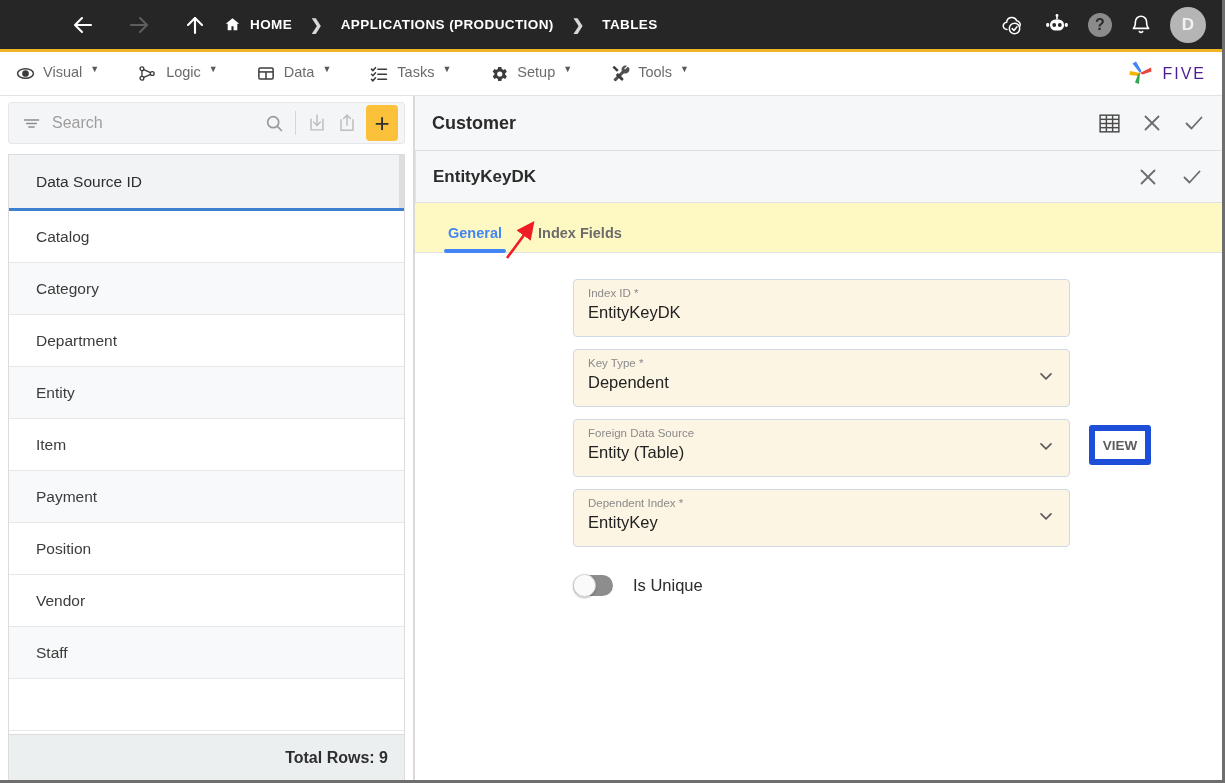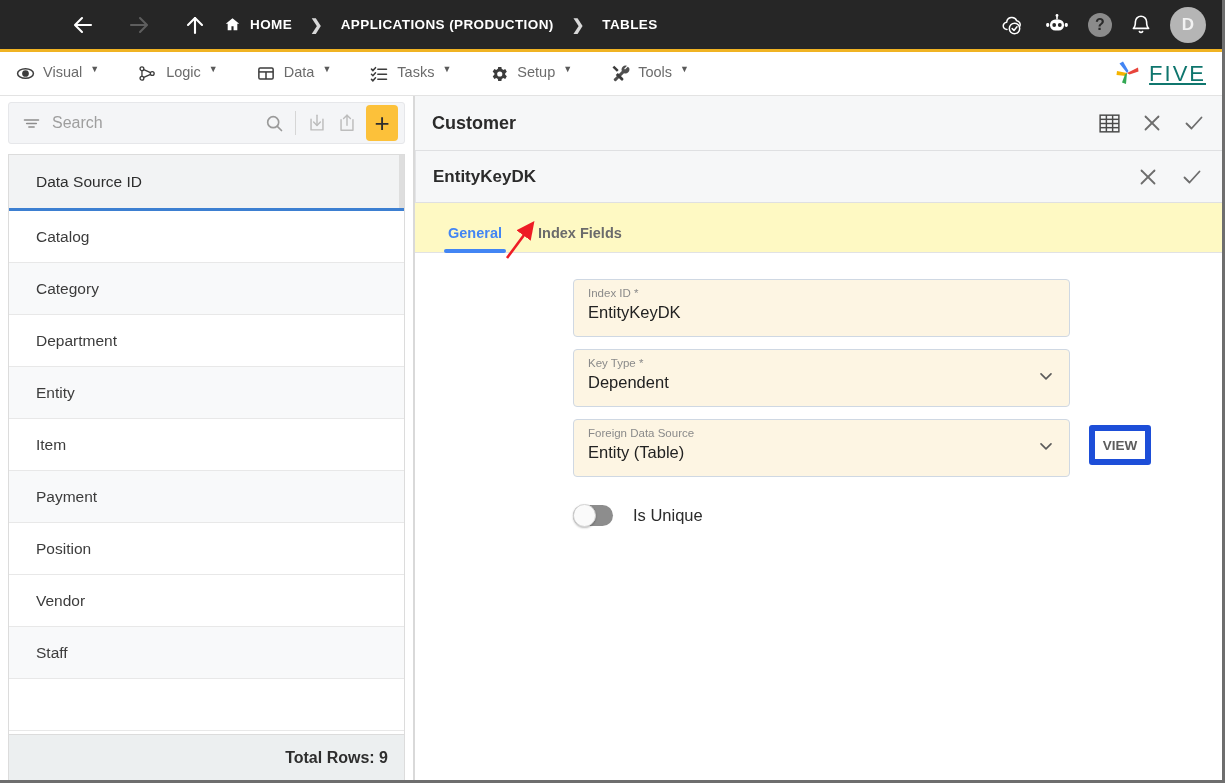--- a/index.html
+++ b/index.html
@@ -82,22 +82,22 @@
     cursor: pointer;
     white-space: nowrap;
   }
   .menu-item .caret { font-size: 9px; color: #5a5a5a; }
   .menu-ico { display: inline-flex; color: #3c3c3c; }
   .brand {
     position: absolute; right: 16px; top: 50%; transform: translateY(-50%);
     display: flex; align-items: center; gap: 6px;
   }
   .brand-text {
-    font-size: 22px; letter-spacing: 2px; color: #0f766e;
-    font-family: "Liberation Sans", sans-serif; font-weight: 400; text-decoration: underline;
+    font-size: 16px; letter-spacing: 2px; color: #4c1d95;
+    font-family: "Liberation Sans", sans-serif; font-weight: 400;
   }
 
   
   .body-area { display: flex; height: 684px; background: #fff; }
 
   
   .sidebar {
     width: 414px; flex: 0 0 414px;
     display: flex; flex-direction: column;
     border-right: 1px solid #d9d9d9;
@@ -580,20 +580,31 @@
               <svg width="20" height="20" viewBox="0 0 24 24" fill="none" stroke="#5b5b5b" stroke-width="2" stroke-linecap="round" stroke-linejoin="round">
                   <polyline points="6,9.5 12,15.5 18,9.5"></polyline>
                 </svg>
             </span>
           </div>
           <div class="view-btn">
             <span>VIEW</span>
           </div>
         </div>
 
+        <div class="field-row">
+          <div class="field select">
+            <div class="f-label">Dependent Index *</div>
+            <div class="f-value">EntityKey</div>
+            <span class="f-caret">
+              <svg width="20" height="20" viewBox="0 0 24 24" fill="none" stroke="#5b5b5b" stroke-width="2" stroke-linecap="round" stroke-linejoin="round">
+                  <polyline points="6,9.5 12,15.5 18,9.5"></polyline>
+                </svg>
+            </span>
+          </div>
+        </div>
 
         <div class="toggle-row">
           <div class="toggle">
             <div class="knob"></div>
           </div>
           <span class="toggle-label">Is Unique</span>
         </div>
       </div>
     </div>
   </div>

